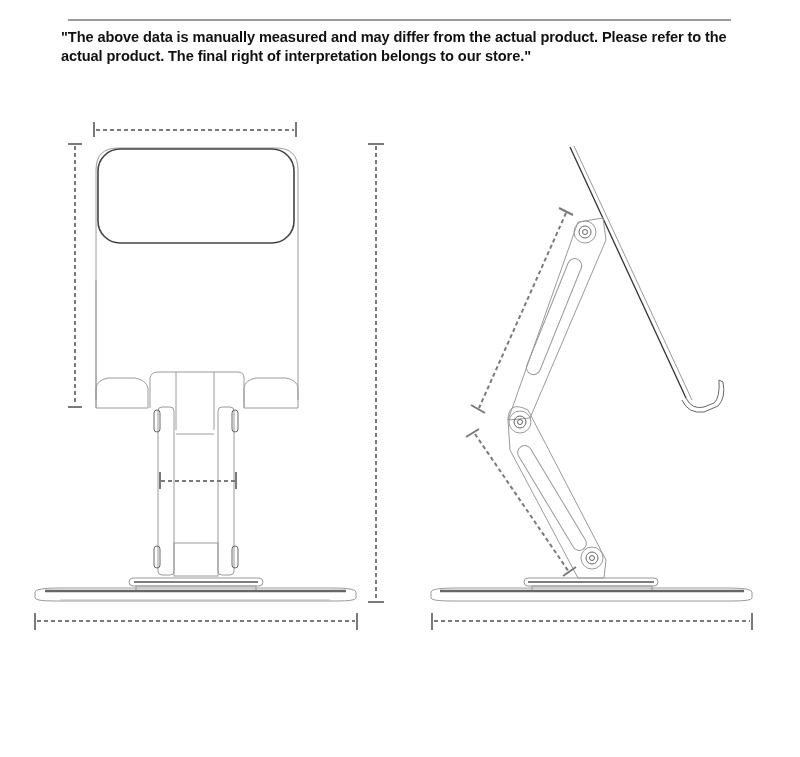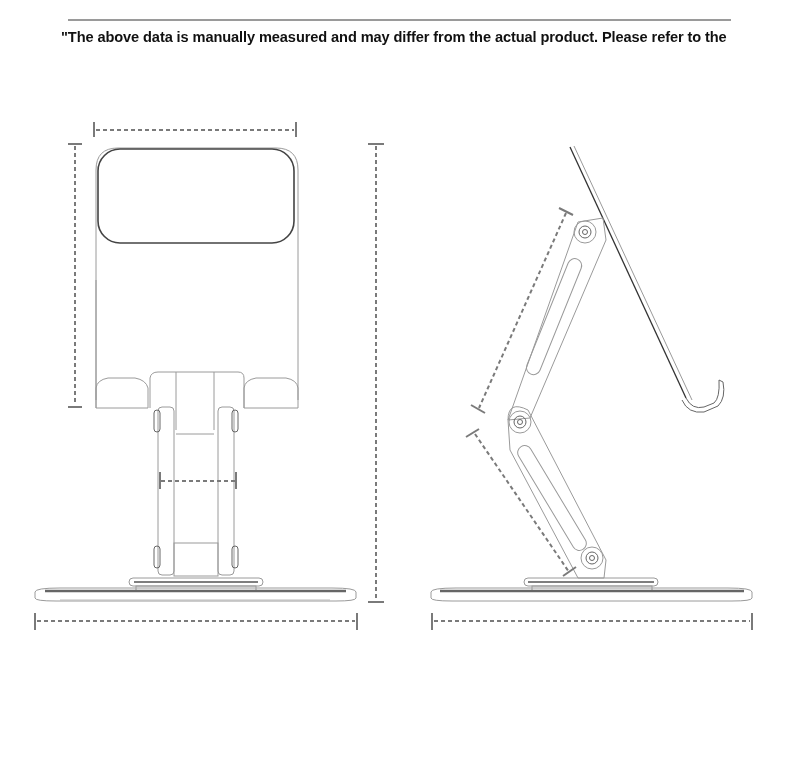--- a/index.html
+++ b/index.html
@@ -8,20 +8,21 @@
   .disclaimer { position: absolute; left: 61px; top: 28px; width: 700px; font-family: "Liberation Sans", sans-serif; font-weight: bold; font-size: 14.6px; line-height: 19px; color: #111111; letter-spacing: -0.1px; }
   svg.drawing { position: absolute; left: 0; top: 0; }
 </style>
 </head>
 <body>
 
 <div class="top-rule"></div>
 
 <div class="disclaimer">
   <div>"The above data is manually measured and may differ from the actual product. Please refer to the</div>
+  <div>actual product. The final right of interpretation belongs to our store."</div>
 </div>
 
 <svg class="drawing" width="800" height="757" viewBox="0 0 800 757" xmlns="http://www.w3.org/2000/svg">
 
   <g fill="none" stroke="#9a9a9a" stroke-width="1">
 
     <g stroke="#7a7a7a">
       <line x1="94" y1="122" x2="94" y2="137" stroke-width="2"></line>
       <line x1="296" y1="122" x2="296" y2="137" stroke-width="2"></line>
       <line x1="96" y1="130" x2="294" y2="130" stroke-width="2" stroke-dasharray="4,3"></line>

